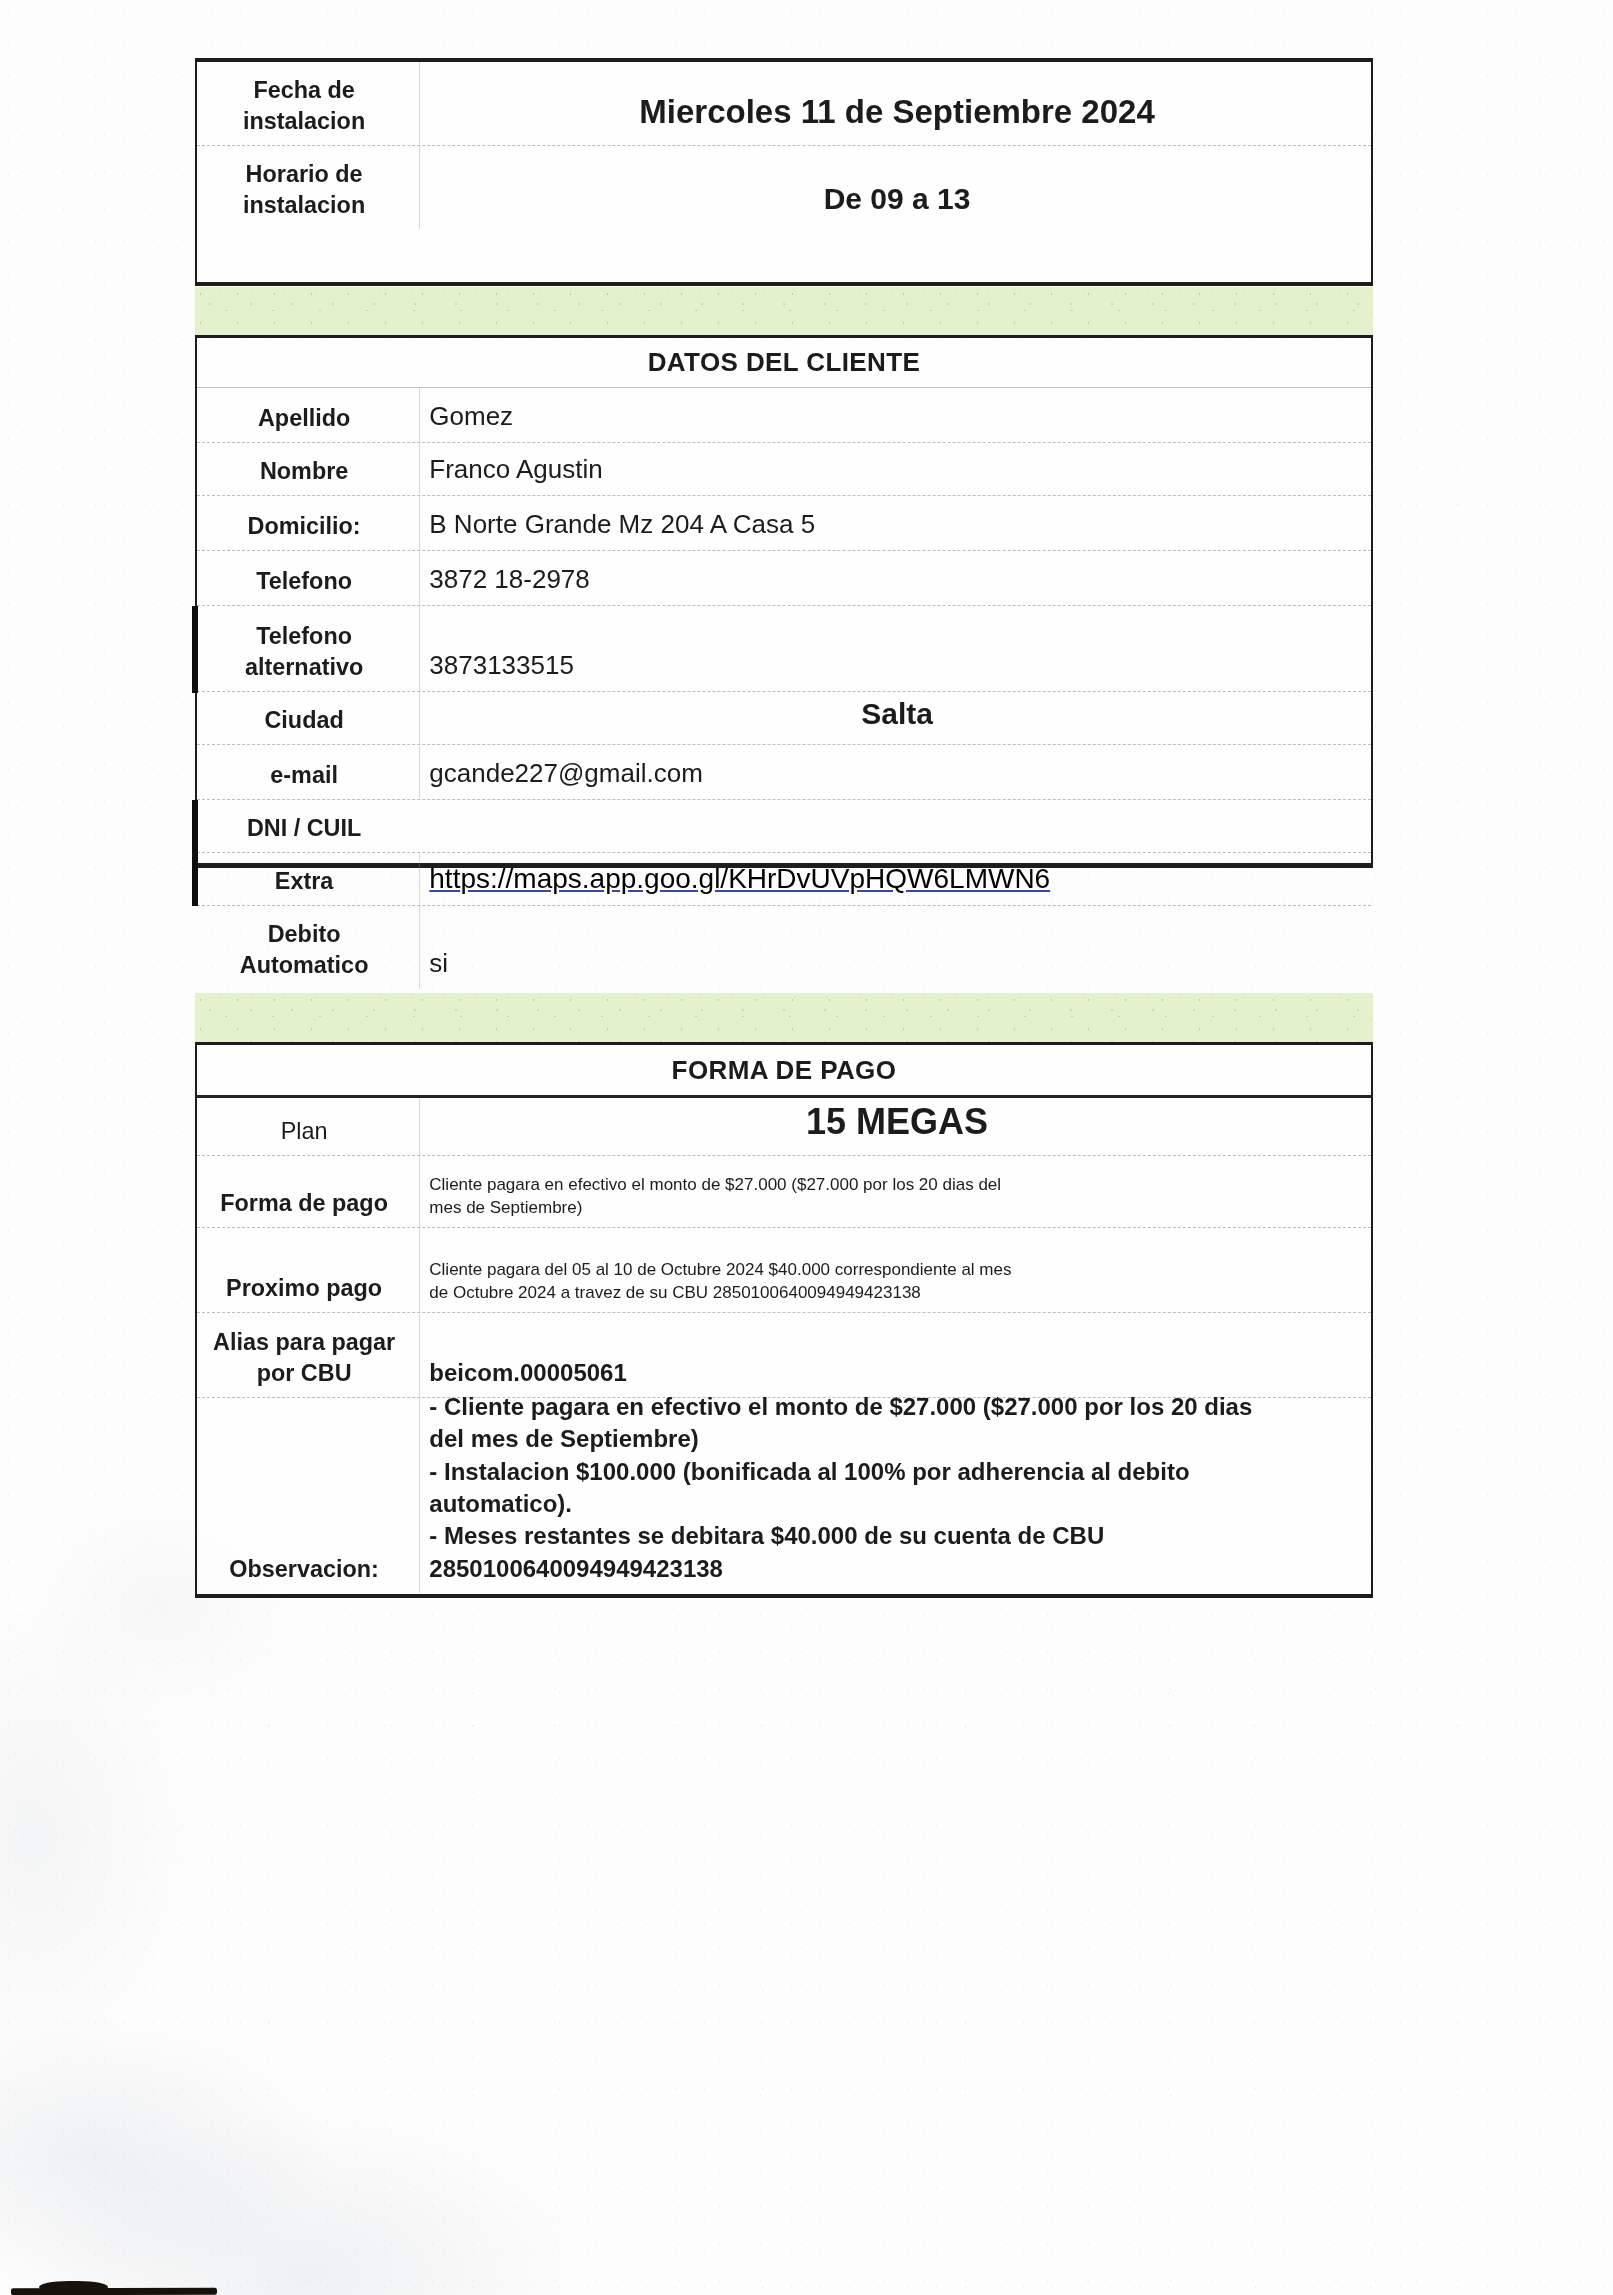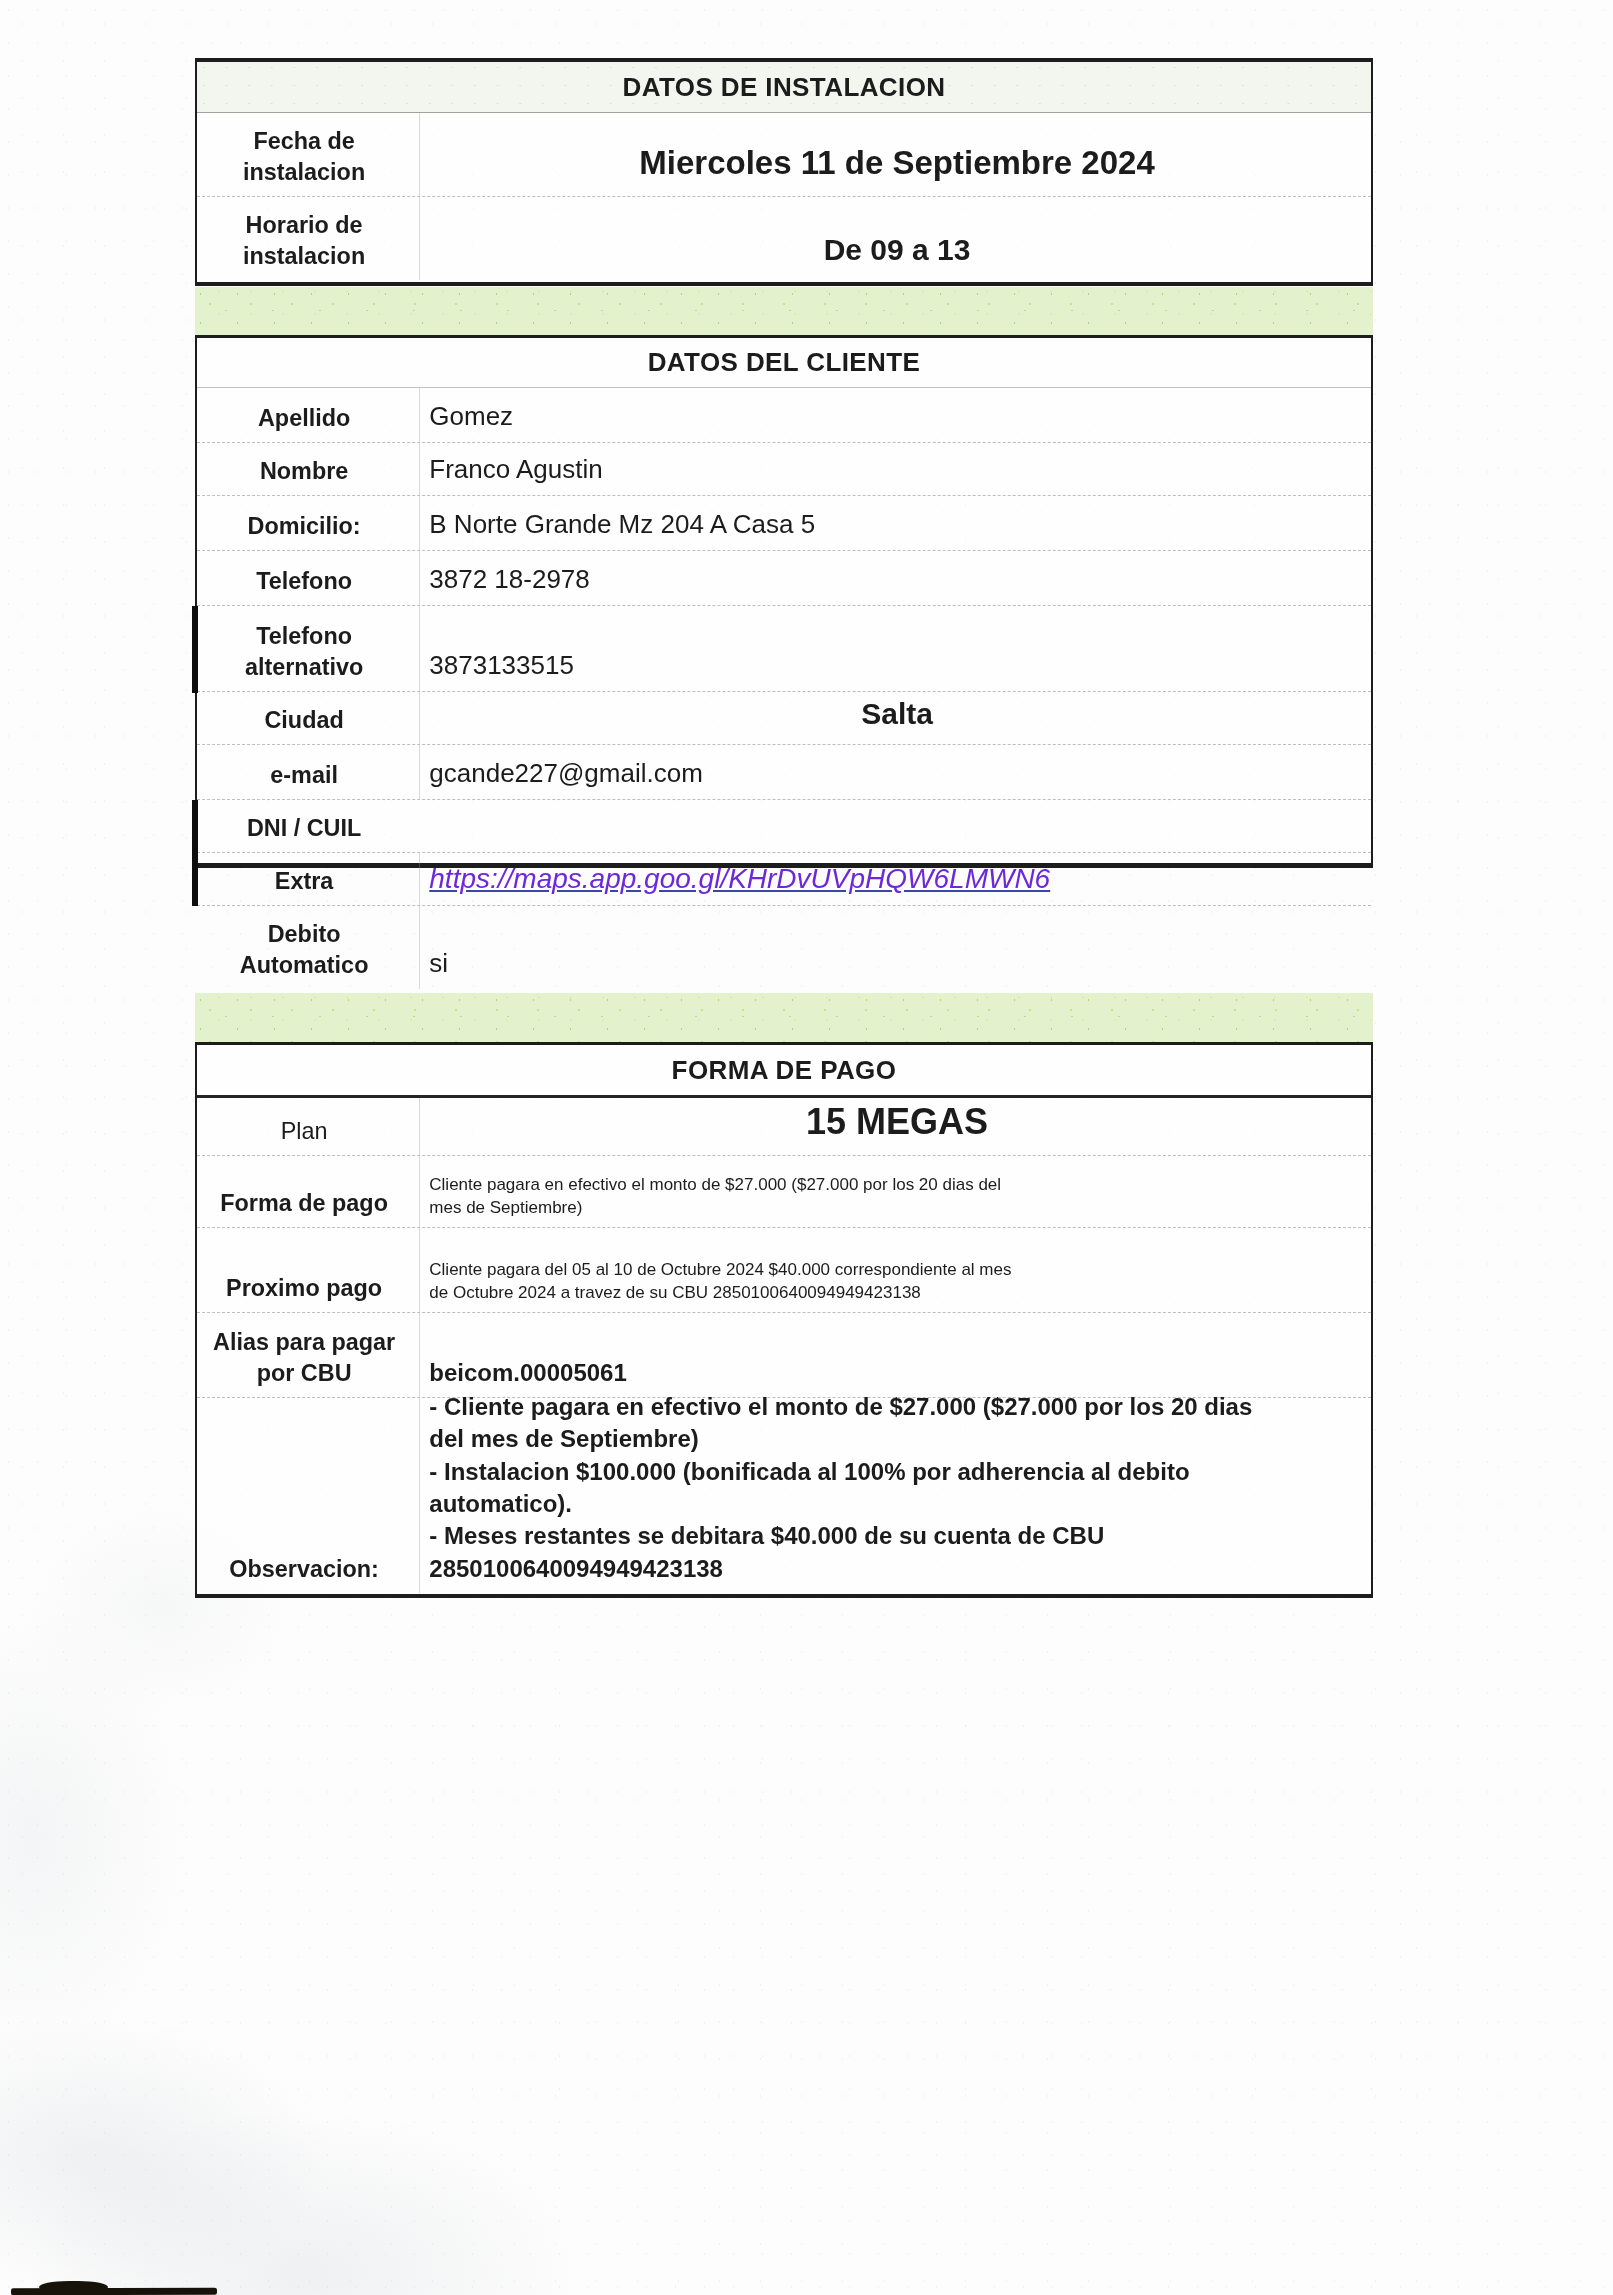--- a/index.html
+++ b/index.html
@@ -57,22 +57,22 @@
     padding:0 6.2px 7.8px 9.3px;
     border-left:0.8px solid rgba(150,150,150,.35);
   }
   .val.center{justify-content:center;text-align:center;}
   .val.xl{font-weight:bold;font-size:33px;padding-bottom:11px;}
   .val.lg{font-weight:bold;font-size:30px;padding-bottom:11px;}
   .val.plan{font-weight:bold;font-size:36px;padding-bottom:9.3px;}
   .val.para{font-size:17px;line-height:1.32;}
   .val.bold{font-weight:bold;font-size:24px;line-height:1.35;}
   .link{
-    color:#6d28d9;text-decoration:underline;text-decoration-color:#3947a5;
-    font-size:28px;cursor:pointer;font-style:italic;
+    color:#000000;text-decoration:underline;text-decoration-color:#3947a5;
+    font-size:28px;cursor:pointer;
   }
   .band{
     position:absolute;left:195px;width:1178px;
     background-color:#e3f1cd;
     background-image:
       radial-gradient(circle 1.6px   at 5.5px 7px,   rgba(118,198,58,.55) 60%, transparent 61%),
       radial-gradient(circle 1.6px   at 15px 17px, rgba(168,214,88,.50) 60%, transparent 61%),
       radial-gradient(circle 1.2px at 24px 4.7px,  rgba(208,224,118,.55) 60%, transparent 61%),
       radial-gradient(circle 1.2px at 31px 23.4px, rgba(118,188,68,.40) 60%, transparent 61%);
     background-size:37px 29px,41px 32px,32px 22.6px,47px 33px;
@@ -84,21 +84,20 @@
   .seg2{top:800px;height:106px;}
   .bottom-bar{position:absolute;left:11px;top:2288px;width:206px;height:7px;background:#17120a;border-radius:2.3px;transform:rotate(-.15deg);}
   .bottom-bump{position:absolute;left:39px;top:2281px;width:69px;height:11.7px;background:#17120a;border-radius:50%/60%;}
 </style>
 </head>
 <body>
 
 <div class="paper-noise"></div>
 
 <section class="tbl t1">
-  <div class="hdr">DATOS DE INSTALACION</div>
   <div class="row" style="height:84px">
     <div class="lbl">Fecha de
 instalacion</div>
     <div class="val center xl">Miercoles 11 de Septiembre 2024</div>
   </div>
   <div class="row" style="height:83px">
     <div class="lbl">Horario de
 instalacion</div>
     <div class="val center lg">De 09 a 13</div>
   </div>

